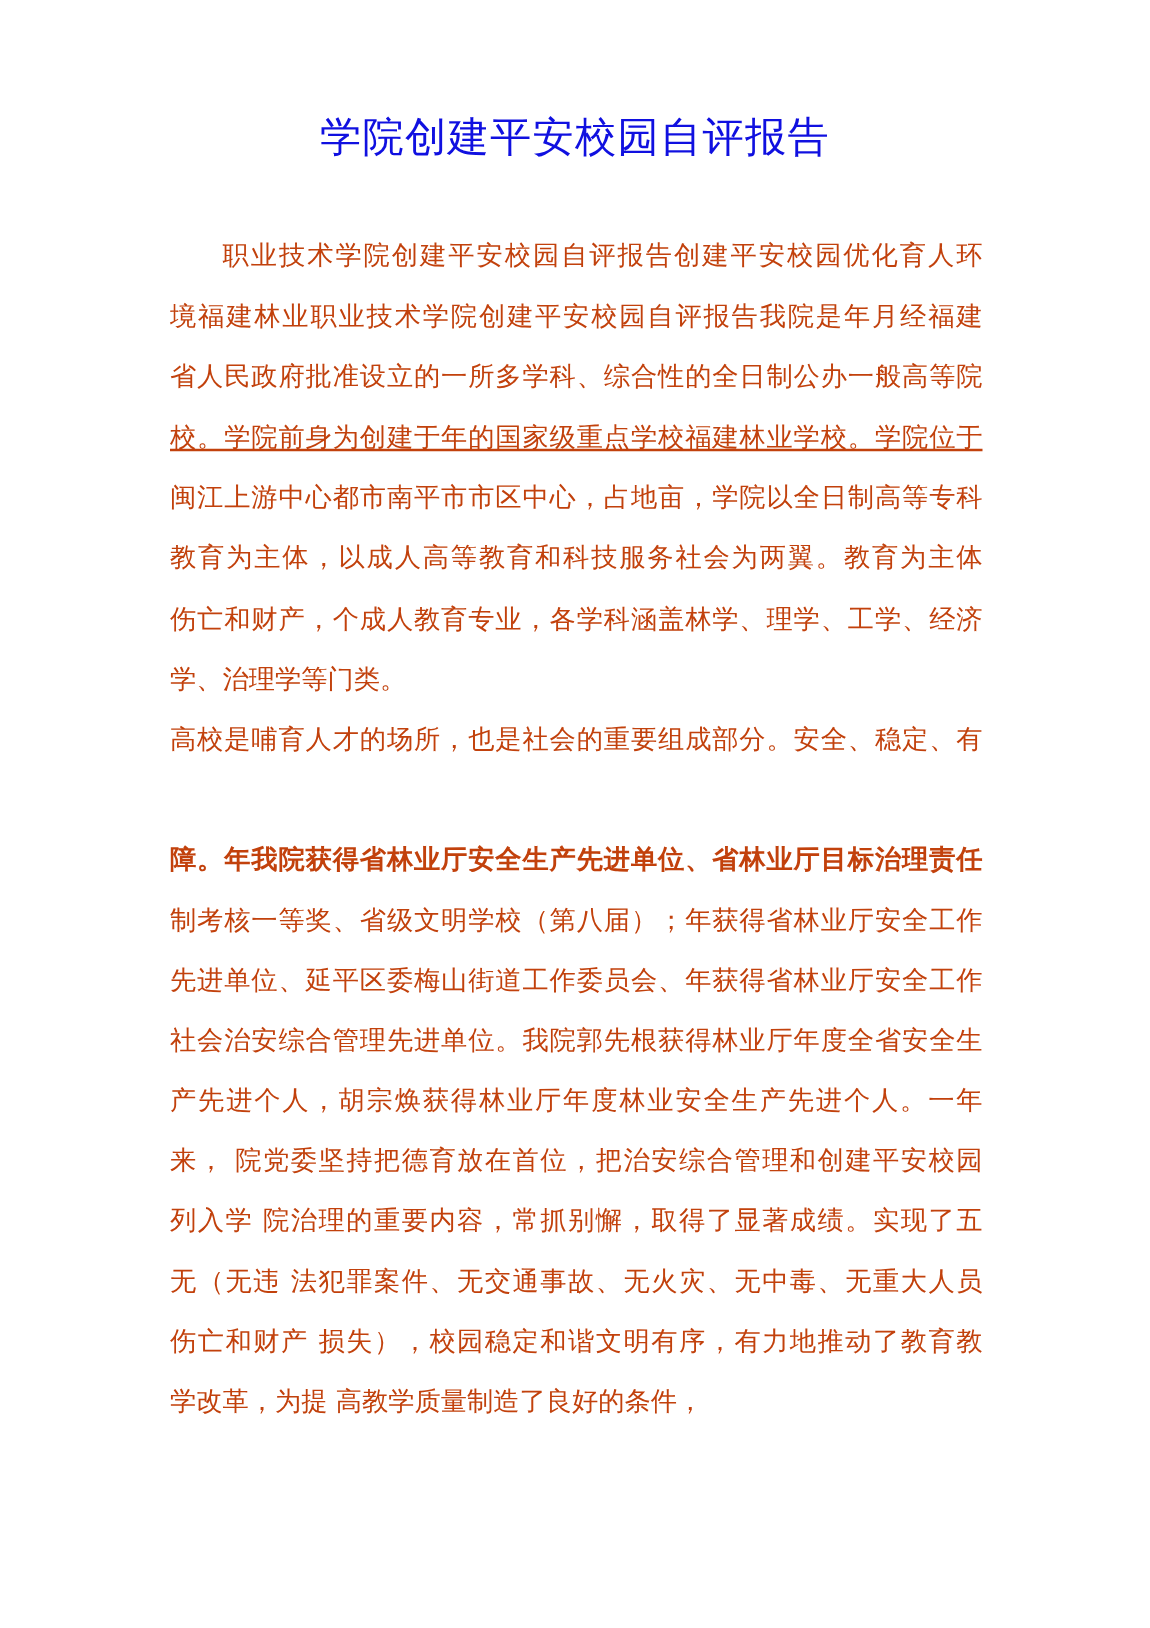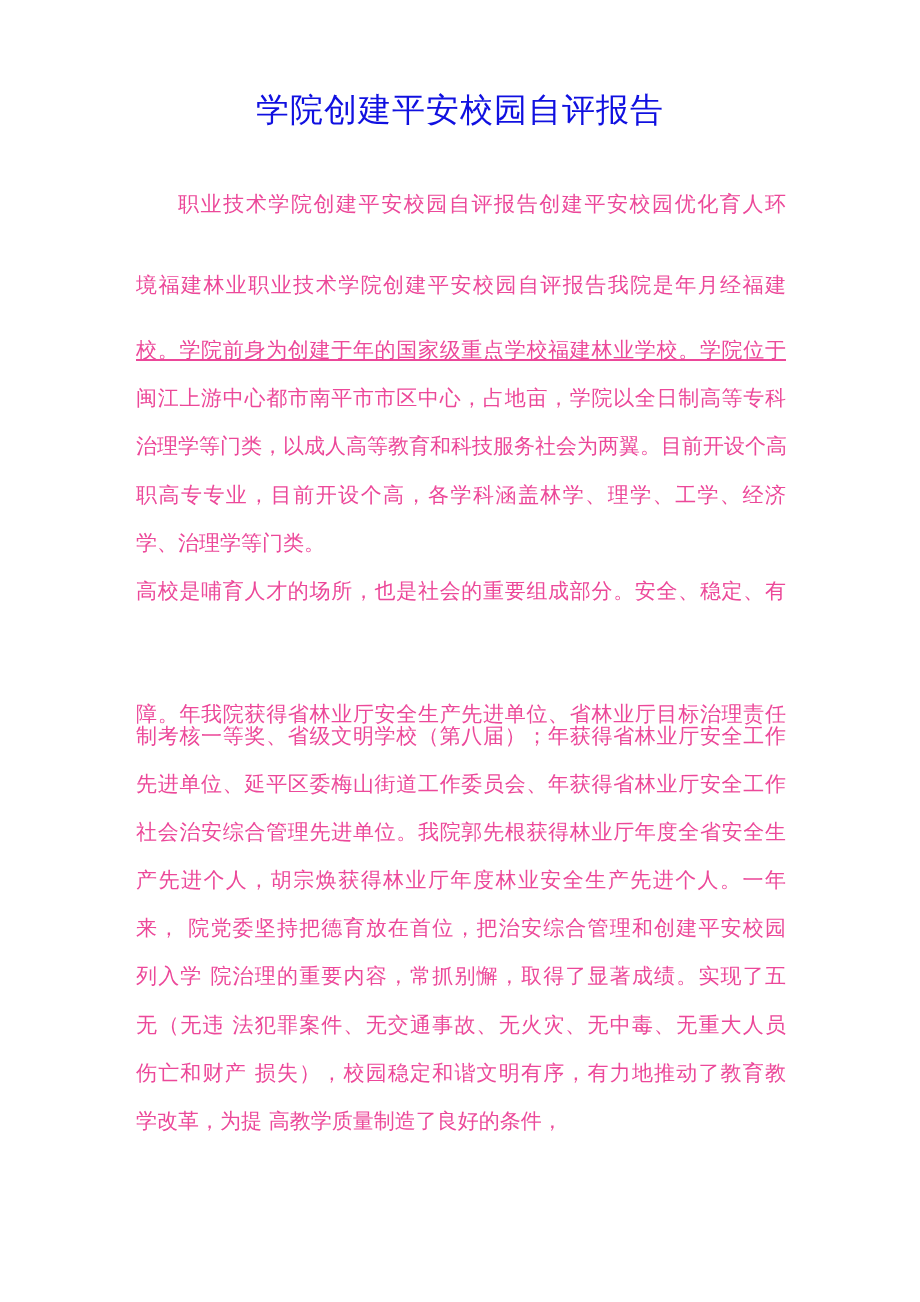--- a/index.html
+++ b/index.html
@@ -40,46 +40,47 @@
     }
     .line {
       position: absolute;
       left: 136px;
       width: 650px;
       font-size: 21px;
       line-height: 28px;
       white-space: nowrap;
       text-align: justify;
       text-align-last: justify;
-      color: #ec4899;
+      color: #c2410c;
     }
     .line.last {
       text-align-last: left;
     }
     .line.indent {
       left: 178px;
       width: 608px;
     }
   </style>
 </head>
 <body>
 
 <div class="page">
   <h1 class="title">学院创建平安校园自评报告</h1>
 
   <div class="line indent" style="top:190px;">职业技术学院创建平安校园自评报告创建平安校园优化育人环</div>
-  <div class="line" style="top:239px;margin-top:32px;">境福建林业职业技术学院创建平安校园自评报告我院是年月经福建</div>
+  <div class="line" style="top:239px;">境福建林业职业技术学院创建平安校园自评报告我院是年月经福建</div>
+  <div class="line" style="top:287px;">省人民政府批准设立的一所多学科、综合性的全日制公办一般高等院</div>
   <div class="line" style="top:336px;text-decoration:underline;">校。学院前身为创建于年的国家级重点学校福建林业学校。学院位于</div>
   <div class="line" style="top:384px;">闽江上游中心都市南平市市区中心，占地亩，学院以全日制高等专科</div>
-  <div class="line" style="top:432px;">治理学等门类，以成人高等教育和科技服务社会为两翼。目前开设个高</div>
-  <div class="line" style="top:481px;">职高专专业，目前开设个高，各学科涵盖林学、理学、工学、经济</div>
+  <div class="line" style="top:432px;">教育为主体，以成人高等教育和科技服务社会为两翼。教育为主体</div>
+  <div class="line" style="top:481px;">伤亡和财产，个成人教育专业，各学科涵盖林学、理学、工学、经济</div>
   <div class="line last" style="top:529px;">学、治理学等门类。</div>
 
   <div class="line" style="top:577px;">高校是哺育人才的场所，也是社会的重要组成部分。安全、稳定、有</div>
-  <div class="line" style="top:700px;">障。年我院获得省林业厅安全生产先进单位、省林业厅目标治理责任</div>
+  <div class="line" style="top:673px;font-weight:bold;">障。年我院获得省林业厅安全生产先进单位、省林业厅目标治理责任</div>
   <div class="line" style="top:722px;">制考核一等奖、省级文明学校（第八届）；年获得省林业厅安全工作</div>
   <div class="line" style="top:770px;">先进单位、延平区委梅山街道工作委员会、年获得省林业厅安全工作</div>
   <div class="line" style="top:818px;">社会治安综合管理先进单位。我院郭先根获得林业厅年度全省安全生</div>
   <div class="line" style="top:866px;">产先进个人，胡宗焕获得林业厅年度林业安全生产先进个人。一年</div>
   <div class="line" style="top:914px;">来， 院党委坚持把德育放在首位，把治安综合管理和创建平安校园</div>
   <div class="line" style="top:962px;">列入学 院治理的重要内容，常抓别懈，取得了显著成绩。实现了五</div>
   <div class="line" style="top:1011px;">无（无违 法犯罪案件、无交通事故、无火灾、无中毒、无重大人员</div>
   <div class="line" style="top:1059px;">伤亡和财产 损失），校园稳定和谐文明有序，有力地推动了教育教</div>
   <div class="line last" style="top:1107px;">学改革，为提 高教学质量制造了良好的条件，</div>
 </div>

